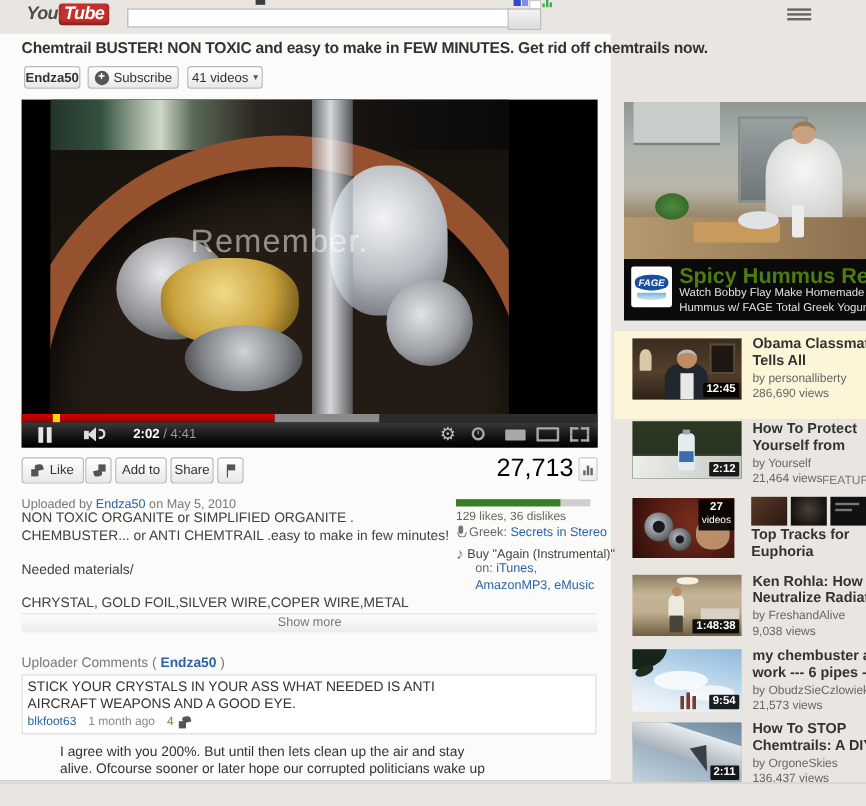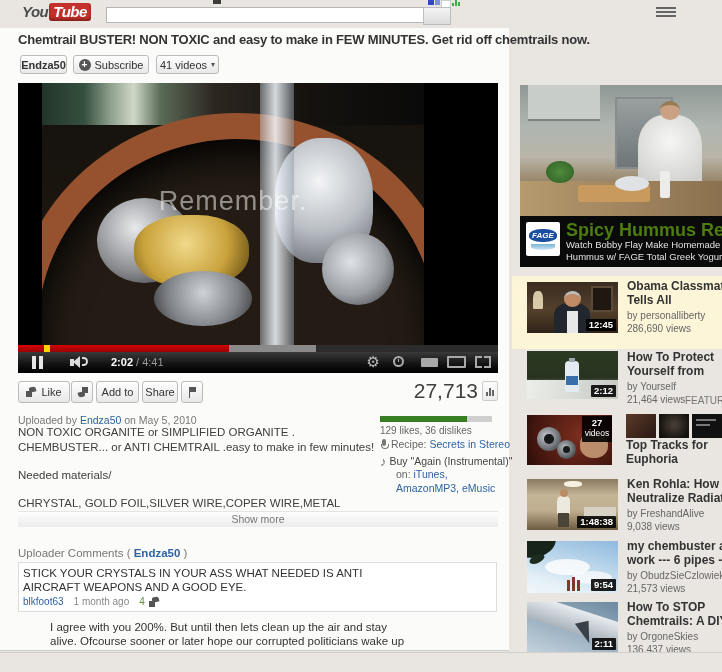--- a/index.html
+++ b/index.html
@@ -71,21 +71,21 @@
   .b-add{left:96px;width:43px;}
   .b-share{left:142px;width:36px;}
   .b-flag{left:181px;width:22px;}
   .thumb-ic{position:relative;display:inline-block;width:11px;height:10px;}
   .thumb-ic .palm{position:absolute;left:0;bottom:0;width:6px;height:6px;background:#555;}
   .thumb-ic .dig{position:absolute;left:3px;top:0;width:7px;height:5px;background:#555;border-radius:2px 3px 0 0;transform:rotate(-12deg);}
   .flip{transform:rotate(180deg);}
   .flag-ic{position:relative;display:inline-block;width:9px;height:11px;}
   .flag-ic .pole{position:absolute;left:1px;top:0;width:1.5px;height:11px;background:#555;}
   .flag-ic .cloth{position:absolute;left:2px;top:0;width:6px;height:5px;background:#555;}
-  .views-big{position:absolute;left:300px;top:379px;width:178px;text-align:right;font-size:21px;color:#404040;}
+  .views-big{position:absolute;left:300px;top:379px;width:178px;text-align:right;font-size:21px;color:#000000;}
   .stats-btn{position:absolute;left:482px;top:381px;width:16px;height:20px;border:1px solid #ccc;border-radius:2px;background:linear-gradient(#fdfdfd,#ececec);display:flex;align-items:flex-end;justify-content:center;gap:1px;padding-bottom:4px;box-sizing:border-box;}
   .stats-btn i{display:block;width:2px;background:#666;}
   
   .d-up{position:absolute;left:18px;top:414px;font-size:10.5px;color:#777;}
   a.lnk{color:#2e63a4;text-decoration:none;}
   .d-line{position:absolute;left:18px;font-size:11.5px;color:#404040;white-space:nowrap;}
   .show-more{position:absolute;left:18px;top:511px;width:480px;height:15px;background:linear-gradient(#fdfdfd,#ececec);border-top:1px solid #e5e5e5;text-align:center;font-size:10.5px;color:#777;line-height:15px;}
   .sent{position:absolute;left:380px;top:416px;width:112px;height:6px;background:#cfcfcf;}
   .sent i{display:block;height:6px;background:#377d22;}
   .s-likes{position:absolute;left:380px;top:425px;font-size:10px;color:#666;white-space:nowrap;}
@@ -308,21 +308,21 @@
 <div class="d-line" style="top:469px">Needed materials/</div>
 <div class="d-line" style="top:497px">CHRYSTAL, GOLD FOIL,SILVER WIRE,COPER WIRE,METAL</div>
 <div class="show-more">Show more</div>
 
 <div class="sent">
     <i style="width:87px"></i>
   </div>
 <div class="s-likes">129 likes, 36 dislikes</div>
 <div class="s-row" style="left:380px;top:438px">
   <span class="mic-ic"><span class="cap"></span><span class="stand"></span></span>
-  <span>Recipe:</span>
+  <span>Greek:</span>
   <a class="lnk" href="#">Secrets in Stereo</a>
 </div>
 <div class="s-row" style="left:380px;top:454px">
   <span class="note">♪</span>
   <span style="color:#444">Buy "Again (Instrumental)"</span>
 </div>
 <div class="s-row" style="left:396px;top:468px">
   <span>on:</span>
   <a class="lnk" href="#">iTunes,</a>
 </div>

